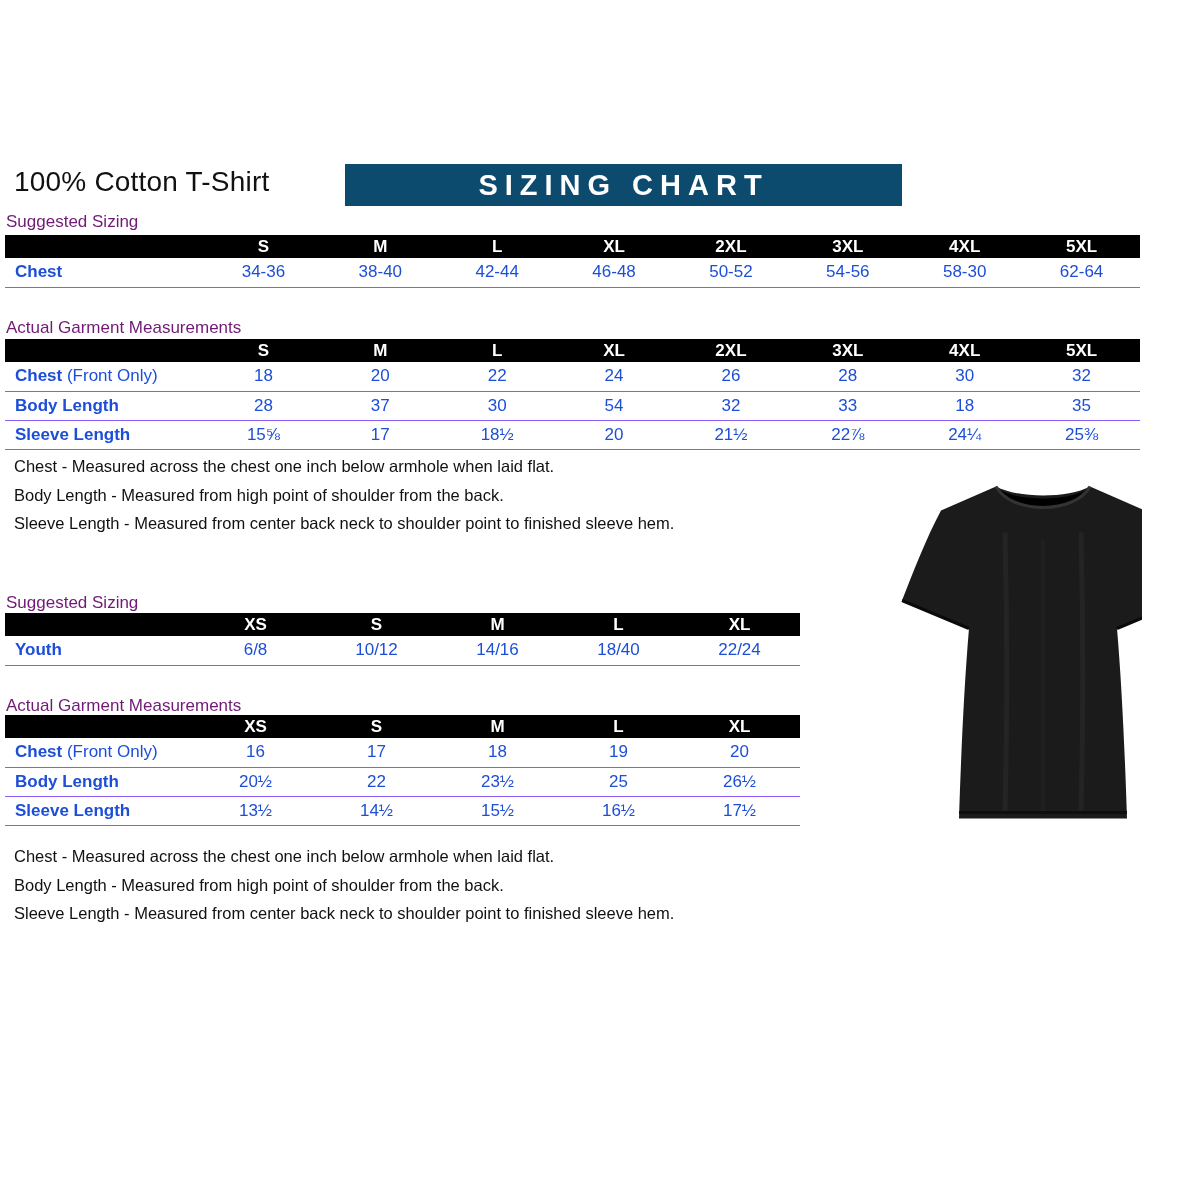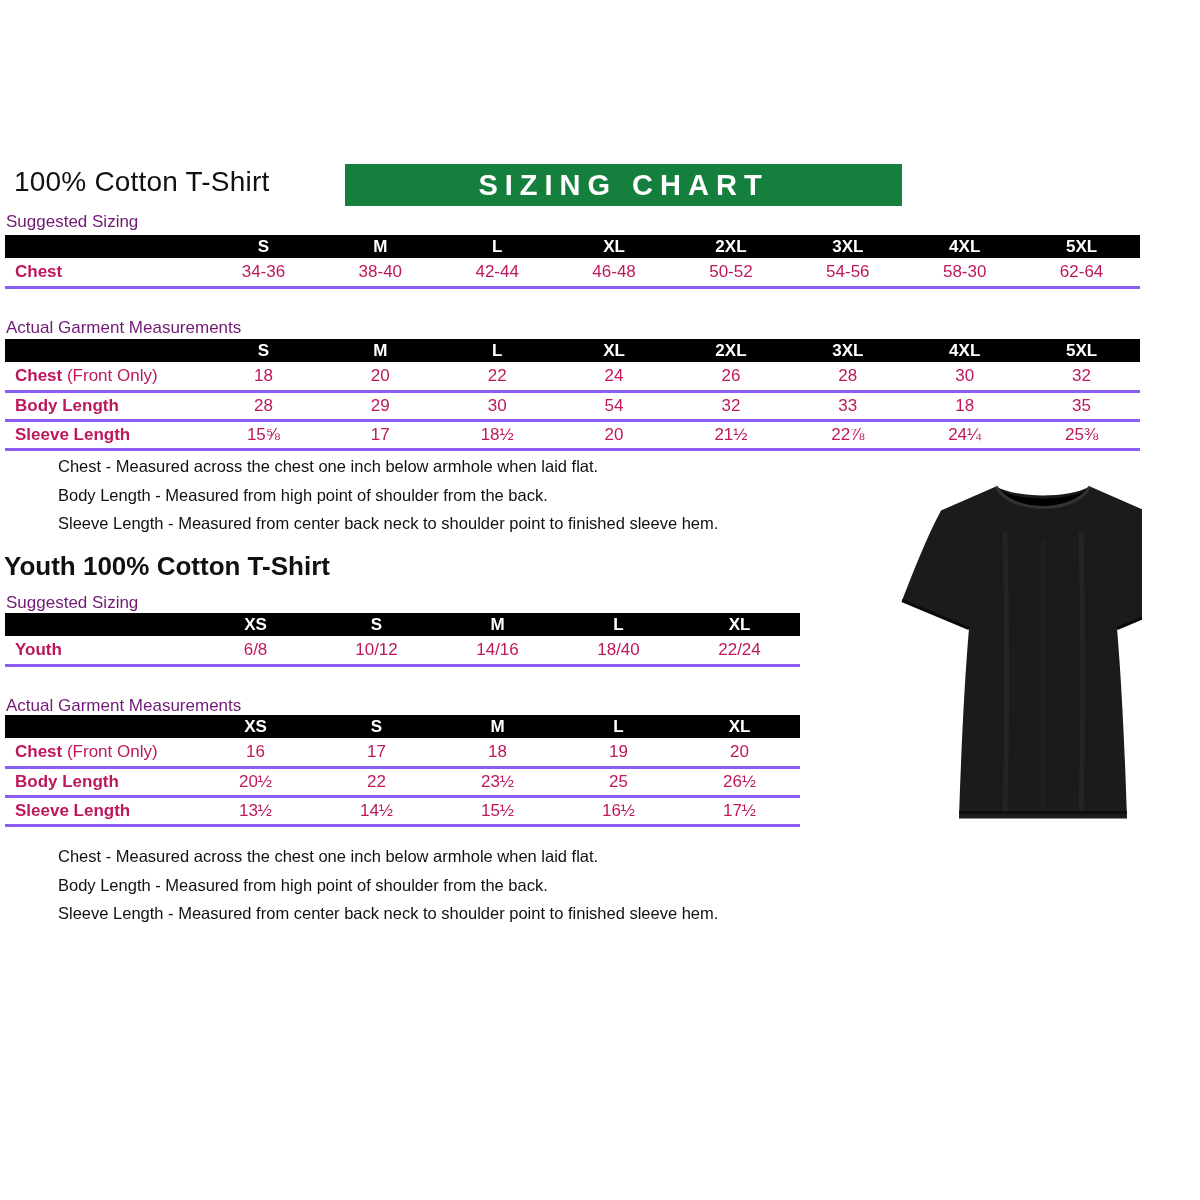--- a/index.html
+++ b/index.html
@@ -2,43 +2,43 @@
 <html><head>
 <meta charset="utf-8">
 <style>
   * { margin:0; padding:0; box-sizing:border-box; }
   html,body { background:#fff; }
   body { font-family:"Liberation Sans", sans-serif; color:#111; }
   .page { position:relative; width:1142px; height:1200px; background:#fff; overflow:hidden; }
   .abs { position:absolute; }
 
   .t-title   { left:14px;  top:166px; font-size:28px; font-weight:400; letter-spacing:0.2px; }
-  .banner    { left:345px; top:164px; width:557px; height:42px; background:#15803d; color:#fff;
+  .banner    { left:345px; top:164px; width:557px; height:42px; background:#0c4a6e; color:#fff;
                display:flex; align-items:center; justify-content:center;
                font-size:29px; font-weight:bold; letter-spacing:7px; }
   .seclabel  { font-size:17px; color:#701a75; }
   .lbl-a-sug { left:6px;  top:212px; }
   .lbl-a-act { left:6px;  top:318px; }
   .lbl-y-sug { left:6px;  top:593px; }
   .lbl-y-act { left:6px;  top:696px; }
 
   table { border-collapse:collapse; table-layout:fixed; }
   .tbl-a-sug { left:5px; top:235px; width:1135px; }
   .tbl-a-act { left:5px; top:339px; width:1135px; }
   .tbl-y-sug { left:5px; top:613px; width:795px; }
   .tbl-y-act { left:5px; top:715px; width:795px; }
 
   thead th { background:#000; color:#fff; font-size:17px; font-weight:bold;
              height:23px; padding:0; text-align:center; }
-  tbody td { font-size:17px; color:#be185d; text-align:center; height:29px;
-             padding:0; border-bottom:3px solid #8b5cf6; background:#fff; }
+  tbody td { font-size:17px; color:#1d4ed8; text-align:center; height:29px;
+             padding:0; border-bottom:1px solid #8b5cf6; background:#fff; }
   td.row-label { text-align:left; padding-left:10px; font-weight:400; }
   td.row-label b { font-weight:bold; }
 
-  .notes div { font-size:16.5px; line-height:28.5px; color:#111;margin-left:44px; }
+  .notes div { font-size:16.5px; line-height:28.5px; color:#111; }
   .notes-a { left:14px; top:452px; }
   .notes-y { left:14px; top:842px; }
 
   .y-title { left:4px; top:551px; font-size:26px; font-weight:bold; }
 
   .tshirt { left:893px; top:470px; width:300px; height:366px; }
 </style>
 </head>
 <body>
 
@@ -100,21 +100,21 @@
           <td>22</td>
           <td>24</td>
           <td>26</td>
           <td>28</td>
           <td>30</td>
           <td>32</td>
         </tr>
         <tr>
           <td class="row-label"><b>Body Length</b></td>
           <td>28</td>
-          <td>29</td>
+          <td>37</td>
           <td>30</td>
           <td>54</td>
           <td>32</td>
           <td>33</td>
           <td>18</td>
           <td>35</td>
         </tr>
         <tr>
           <td class="row-label"><b>Sleeve Length</b></td>
           <td>15⅝</td>
@@ -128,21 +128,20 @@
         </tr>
       </tbody>
     </table>
 
   <div class="abs notes notes-a">
     <div>Chest - Measured across the chest one inch below armhole when laid flat.</div>
     <div>Body Length - Measured from high point of shoulder from the back.</div>
     <div>Sleeve Length - Measured from center back neck to shoulder point to finished sleeve hem.</div>
   </div>
 
-  <div class="abs y-title">Youth 100% Cotton T-Shirt</div>
 
   <div class="abs seclabel lbl-y-sug">Suggested Sizing</div>
   <table class="abs tbl-y-sug">
       <thead>
         <tr>
           <th style="width: 190px;"></th>
           <th>XS</th>
           <th>S</th>
           <th>M</th>
           <th>L</th>

